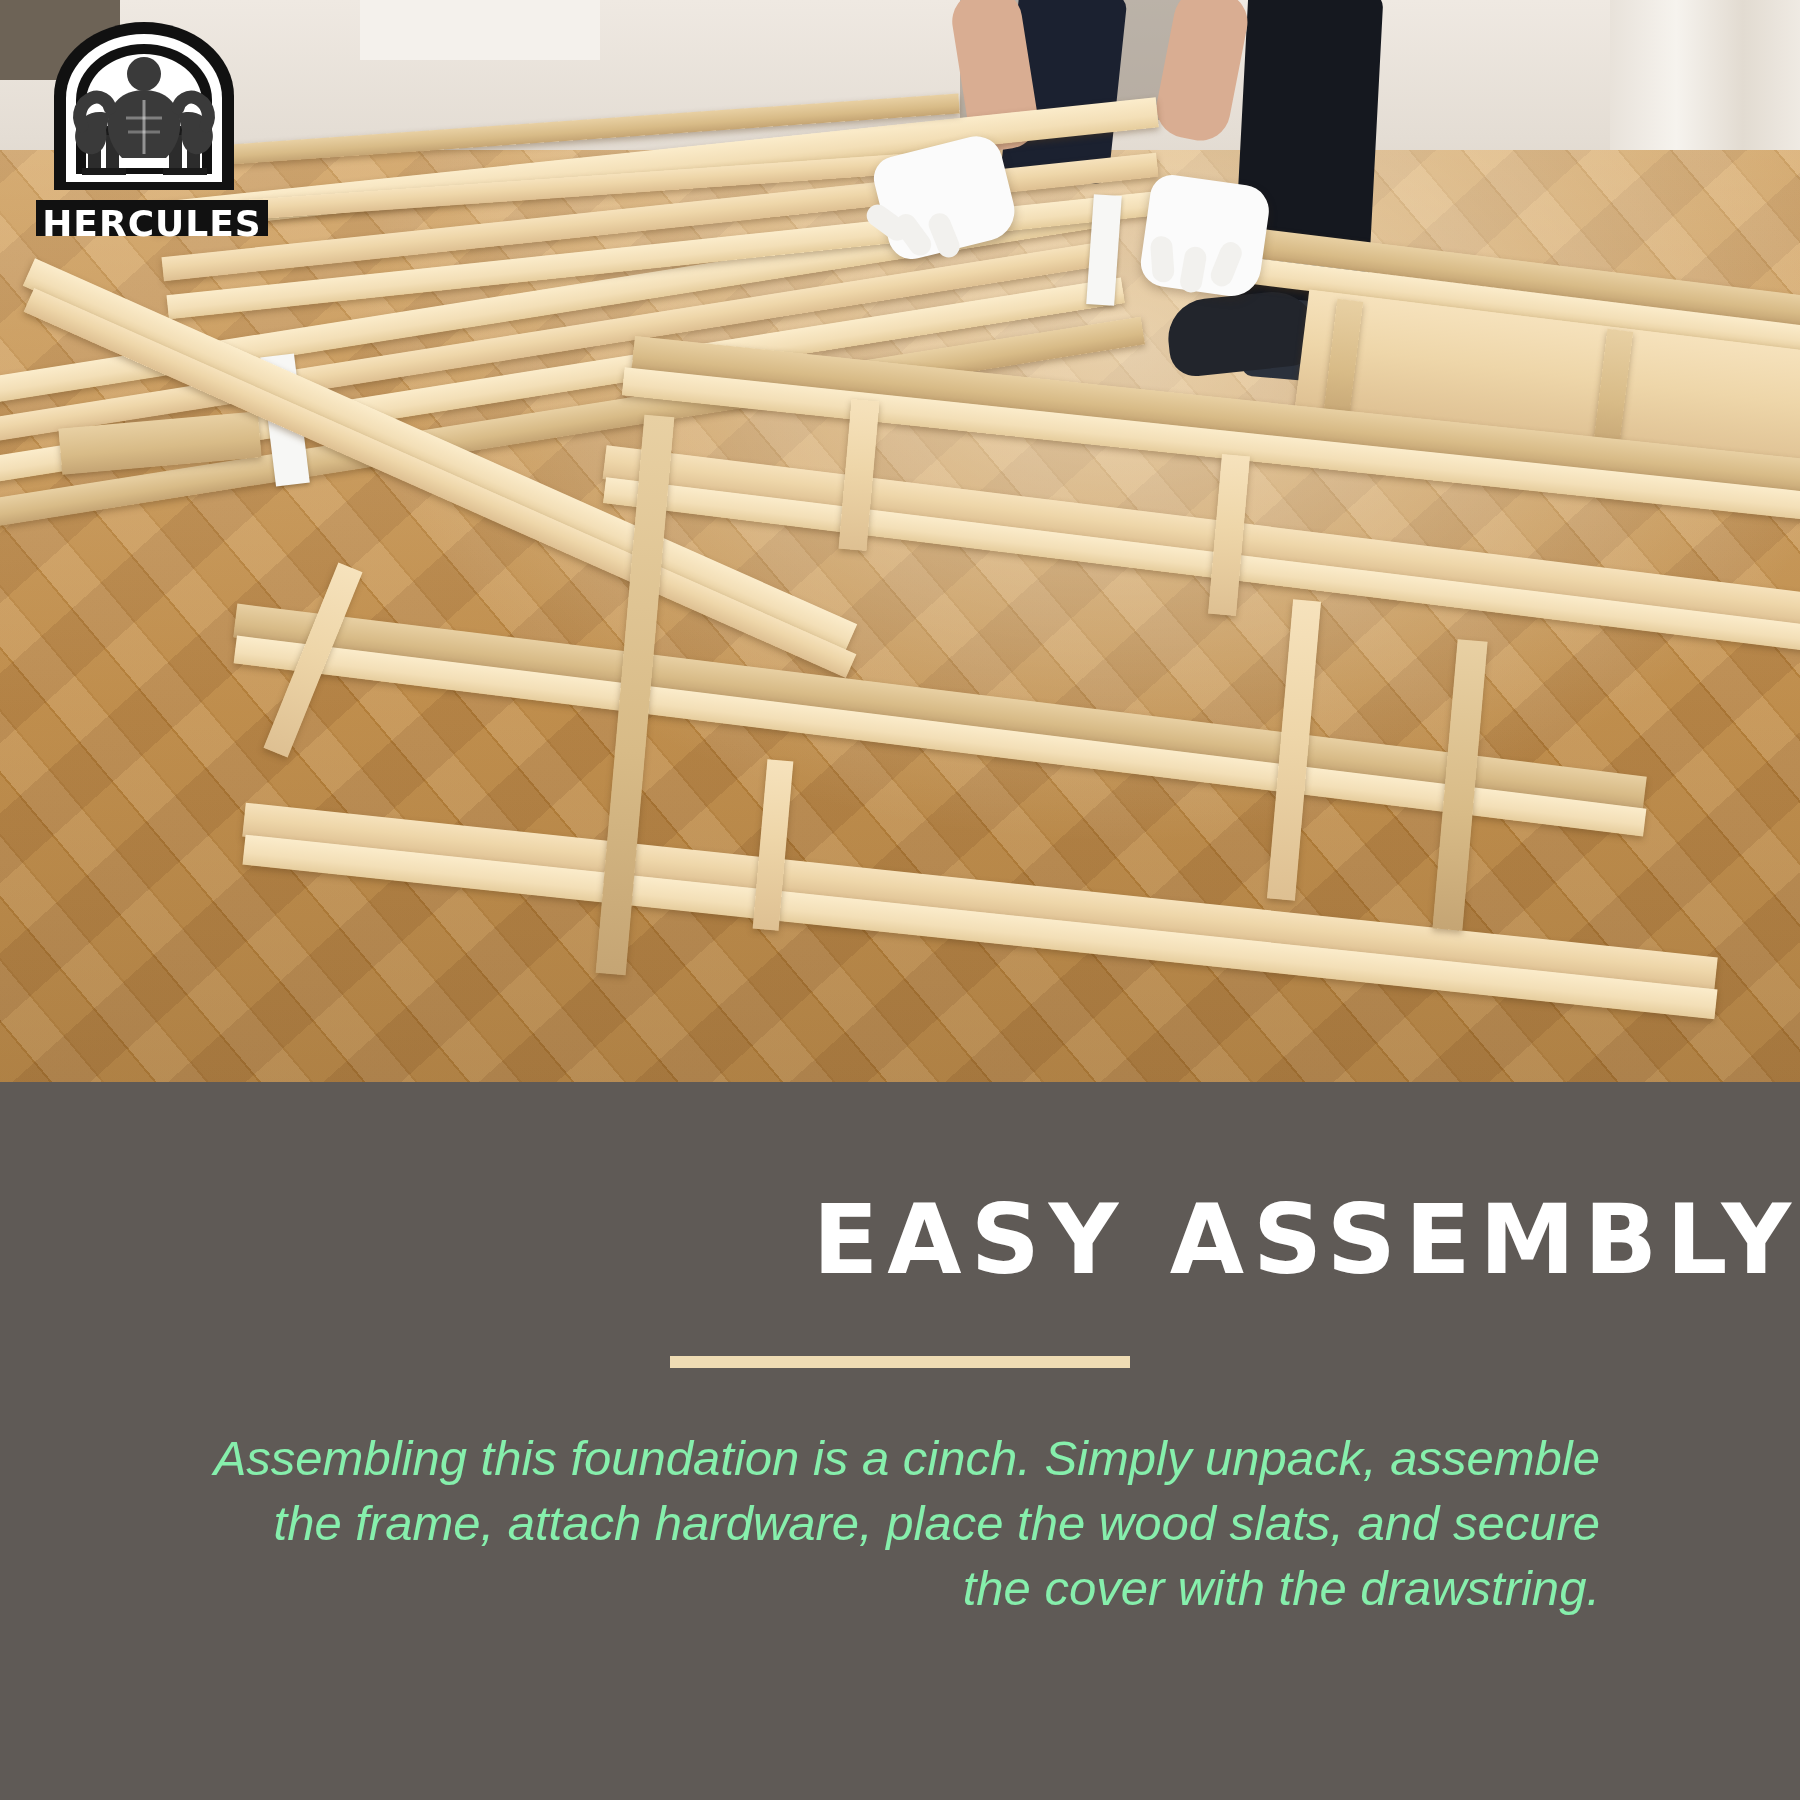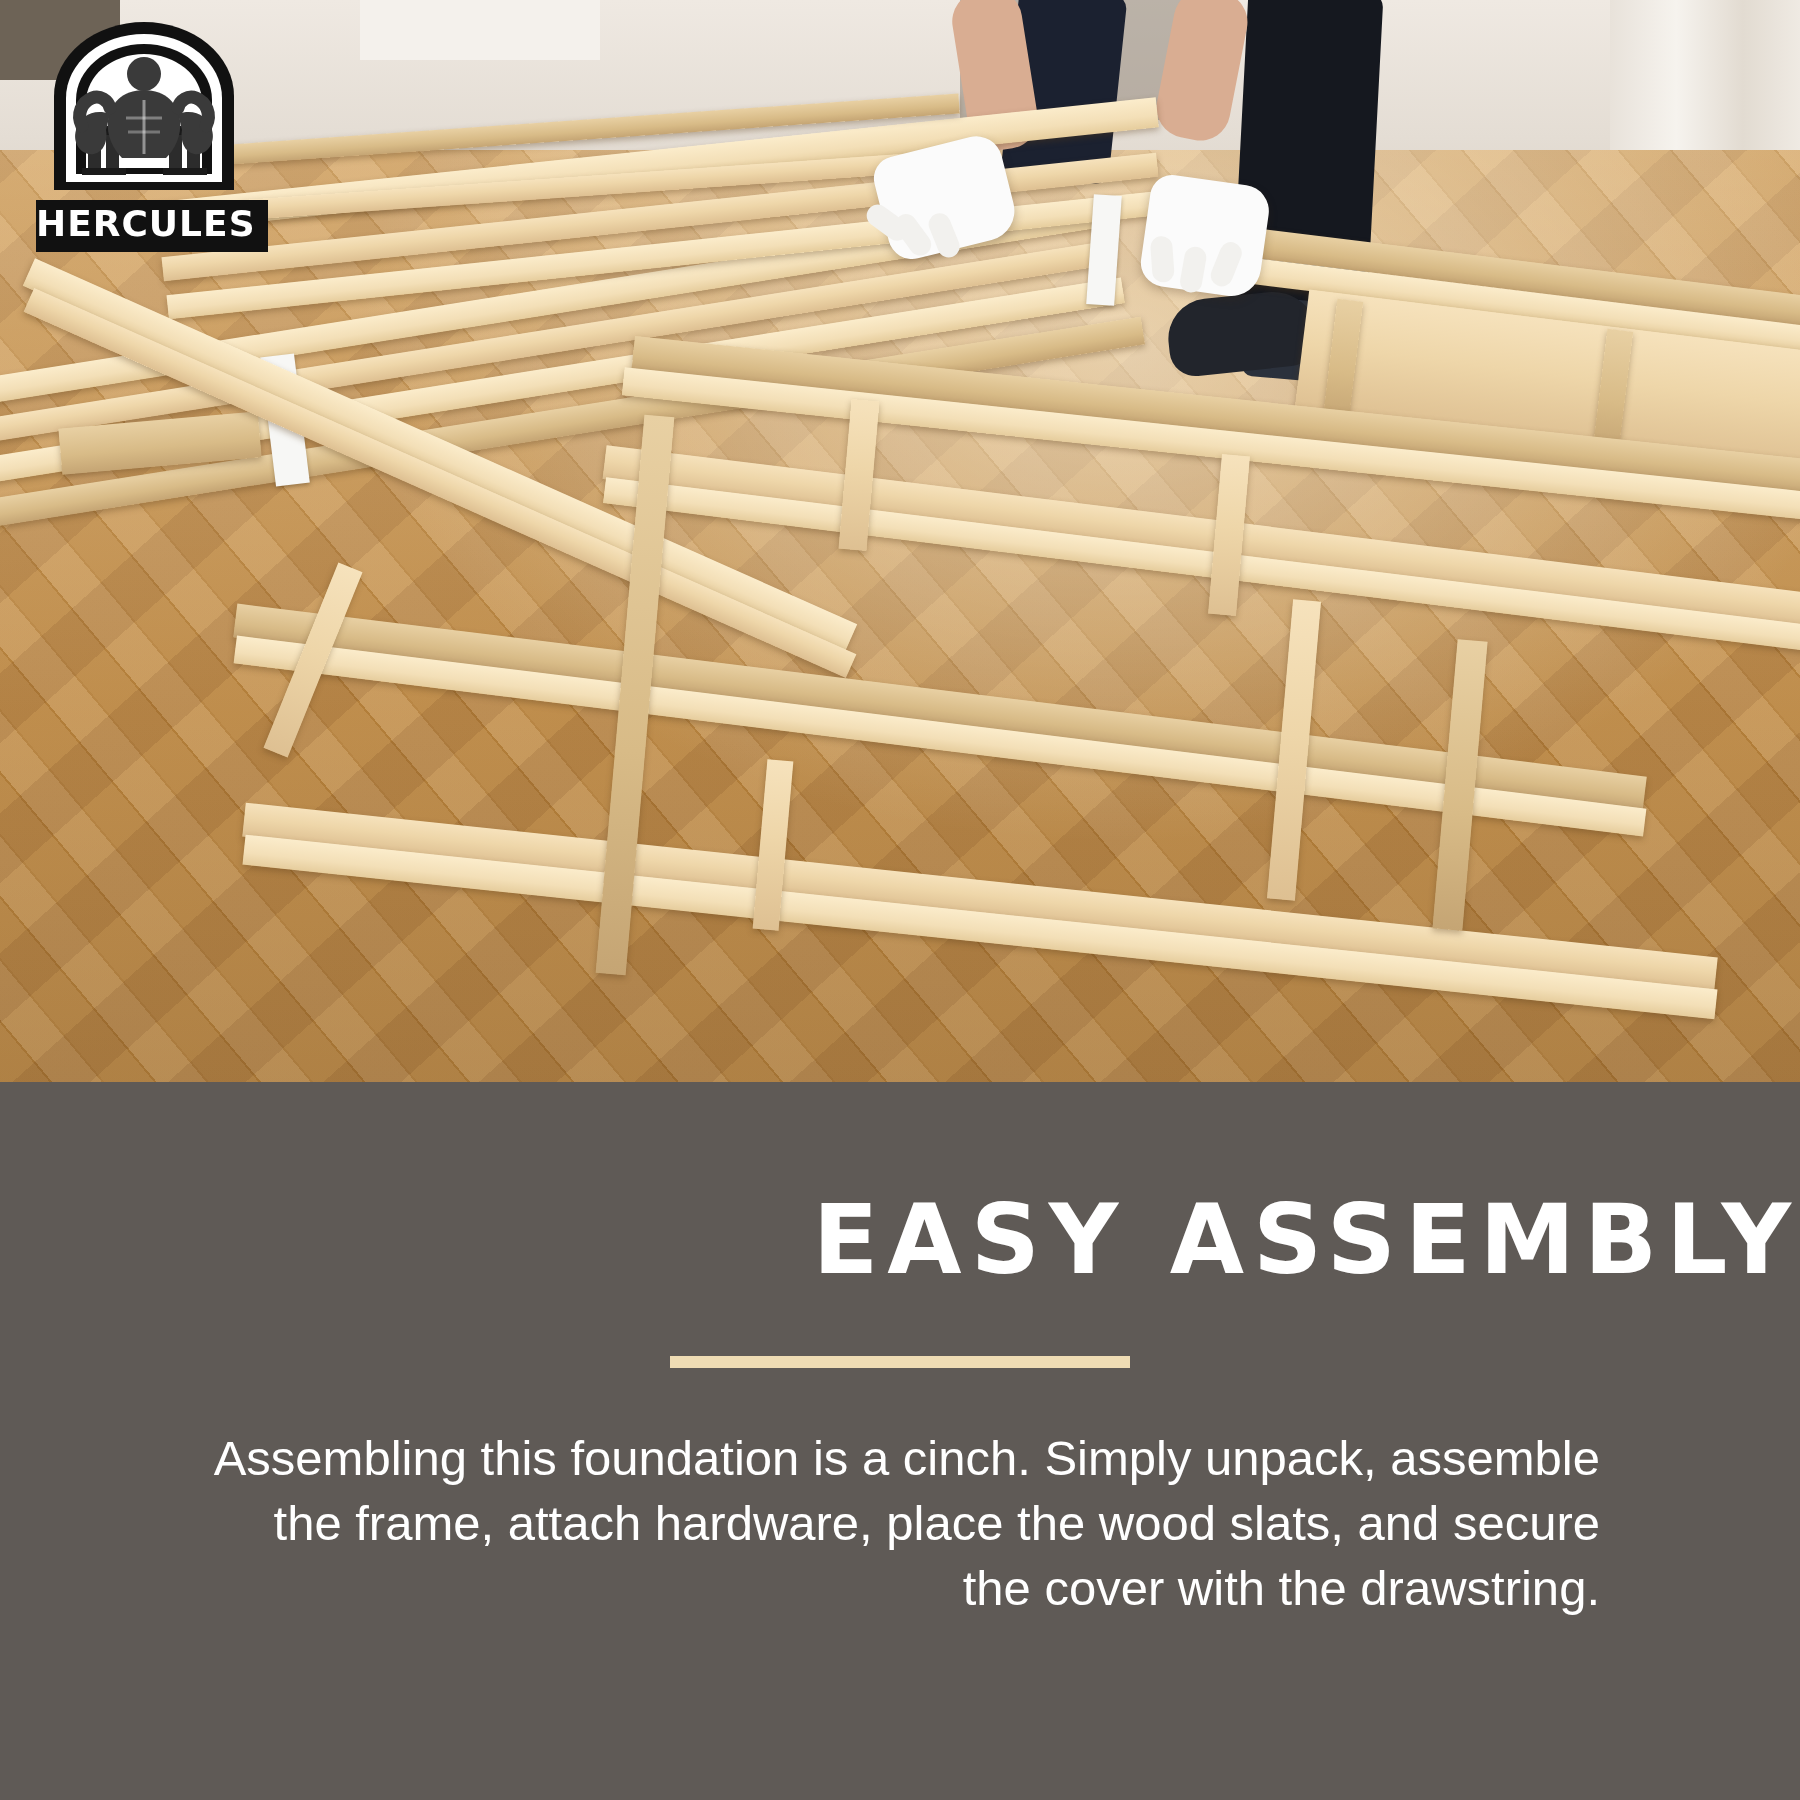--- a/index.html
+++ b/index.html
@@ -161,28 +161,28 @@
   .logo-badge {
     position: relative;
     width: 216px;
     height: 172px;
   }
   .logo-name {
     position: absolute;
     left: 0;
     top: 178px;
     width: 232px;
-    height: 52px;
+    height: 36px;
     background: #111111;
     color: #ffffff;
     font-family: "DejaVu Sans", sans-serif;
     font-weight: bold;
     font-size: 36px;
     letter-spacing: 1px;
-    text-align: left;
+    text-align: center;
     line-height: 48px;
   }
 
   
   .caption {
     position: absolute;
     left: 0;
     top: 1082px;
     width: 1800px;
     height: 718px;
@@ -201,25 +201,26 @@
   }
   .caption-rule {
     width: 460px;
     height: 12px;
     background: #efdcb4;
     margin: 68px auto 0 auto;
   }
   .caption-body {
     margin: 58px auto 0 auto;
     width: 1400px;
-    color: #ffffff;
+    color: #86efac;
     font-family: "Liberation Sans", sans-serif;
     font-weight: 400;
     font-size: 49px;
     line-height: 1.33;
+    font-style: italic;
   }
 </style>
 </head>
 <body>
 
 <div class="poster">
 
   <div class="photo">
 
     <div class="room-wall"></div>

